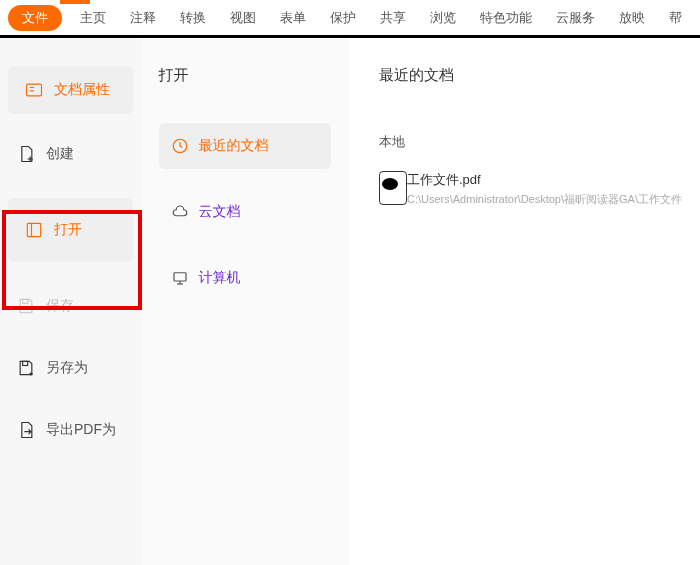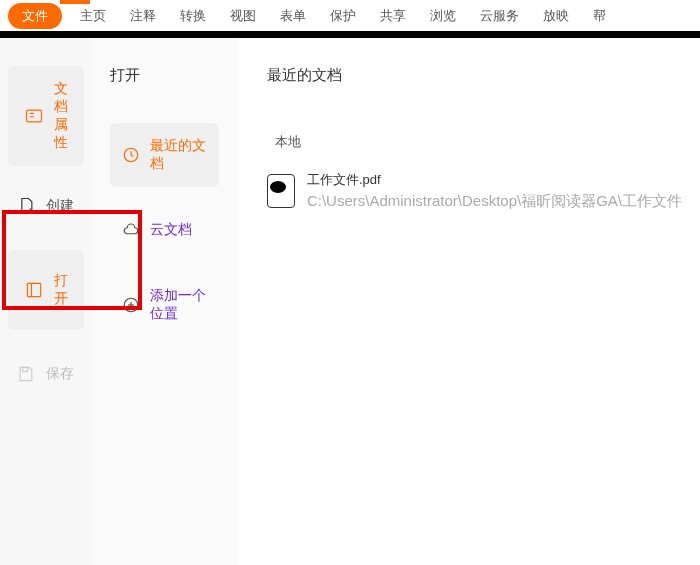--- a/index.html
+++ b/index.html
@@ -1,20 +1,20 @@
 <!DOCTYPE html>
 <html><head>
 <meta charset="utf-8">
 <style>
 * { margin: 0; padding: 0; box-sizing: border-box; font-family: "Microsoft YaHei", sans-serif; }
 body { width: 700px; height: 565px; background: #fff; overflow: hidden; position: relative; }
 
 .accent-bar { position: absolute; top: 0; left: 60px; width: 30px; height: 4px; background: #ff6a00; }
 
-.menubar { display: flex; align-items: center; height: 38px; padding: 0 8px; gap: 12px; border-bottom: 7px solid #000000; font-size: 13px; color: #555; }
+.menubar { display: flex; align-items: center; height: 38px; padding: 0 8px; gap: 12px; border-bottom: 3px solid #000000; font-size: 13px; color: #555; }
 .menubar .pill { background: #ff6a00; color: #fff; padding: 4px 14px; border-radius: 14px; font-size: 13px; }
 .menubar .mi { cursor: pointer; padding: 4px 6px; }
 
 .main { display: flex; height: calc(100% - 38px); }
 
 .col-a { width: 150px; background: #f7f7f7; padding-top: 28px; position: relative; }
 .col-a .item { display: flex; align-items: center; gap: 10px; padding: 14px 16px; font-size: 14px; color: #555; cursor: pointer; }
 .col-a .item.selected { background: #efefef; border-radius: 6px; margin: 0 8px; }
 .col-a .item.selected .lbl { color: #ff6a00; }
 .col-a .item.disabled { color: #bbb; cursor: default; }
@@ -27,42 +27,43 @@
 .col-b { width: 220px; background: #fafafa; padding: 28px 18px 0 18px; }
 .col-b .title { font-size: 15px; color: #333; margin-bottom: 38px; }
 .col-b .opt { display: flex; align-items: center; gap: 10px; padding: 14px 12px; font-size: 14px; color: #6d28d9; border-radius: 6px; cursor: pointer; margin-bottom: 20px; }
 .col-b .opt.selected { background: #efefef; color: #ff6a00; }
 .col-b .opt .oi { width: 18px; height: 18px; display: flex; align-items: center; justify-content: center; }
 .col-b .opt .oi svg { width: 18px; height: 18px; stroke: #555; fill: none; stroke-width: 1.6; }
 .col-b .opt.selected .oi svg { stroke: #ff6a00; }
 
 .col-c { flex: 1; padding: 28px 18px 0 30px; }
 .col-c .heading { font-size: 15px; color: #333; margin-bottom: 48px; }
-.col-c .section { font-size: 13px; color: #555; margin-bottom: 20px; margin-left: 8px; }
-.col-c .file { display: flex; gap: 12px; align-items: center; cursor: pointer; }
+.col-c .section { font-size: 13px; color: #555; margin-bottom: 20px; }
+.col-c .file { display: flex; align-items: flex-start; cursor: pointer; }
 .col-c .file .thumb { width: 28px; height: 34px; border: 1.5px solid #333; border-radius: 4px; position: relative; }
 .col-c .file .thumb::after { content: ""; position: absolute; left: 2px; top: 6px; width: 16px; height: 12px; background: #000; border-radius: 50%; }
 .col-c .file .meta .fname { font-size: 13px; color: #333; }
-.col-c .file .meta .fpath { font-size: 15px; color: #aaa; margin-top: 3px; white-space: nowrap; }
+.col-c .file .meta .fpath { font-size: 11px; color: #aaa; margin-top: 3px; white-space: nowrap; }
 </style>
 </head>
 <body>
 
 <div class="accent-bar"></div>
 
 <div class="menubar">
   <span class="pill">文件</span>
   <span class="mi">主页</span>
   <span class="mi">注释</span>
   <span class="mi">转换</span>
   <span class="mi">视图</span>
   <span class="mi">表单</span>
   <span class="mi">保护</span>
   <span class="mi">共享</span>
   <span class="mi">浏览</span>
+  <span class="mi">特色功能</span>
   <span class="mi">云服务</span>
   <span class="mi">放映</span>
   <span class="mi">帮</span>
 </div>
 
 <div class="main">
 
   <div class="col-a">
     <div class="item selected" style="margin-bottom:16px">
       <span class="ico">
@@ -99,21 +100,40 @@
     <div class="item disabled" style="margin-top:20px">
       <span class="ico">
           <svg viewBox="0 0 24 24">
             <path d="M5 4h11l3 3v13H5z"></path>
             <rect x="8" y="4" width="6" height="5"></rect>
           </svg>
         </span>
       <span class="lbl">保存</span>
     </div>
 
+    <div class="item" style="margin-top:14px">
+      <span class="ico">
+          <svg viewBox="0 0 24 24">
+            <path d="M5 4h11l3 3v13H5z"></path>
+            <rect x="8" y="4" width="6" height="5"></rect>
+            <path d="M16 19l4 0 M18 17l0 4"></path>
+          </svg>
+        </span>
+      <span class="lbl">另存为</span>
+    </div>
 
+    <div class="item" style="margin-top:14px">
+      <span class="ico">
+          <svg viewBox="0 0 24 24">
+            <path d="M7 3h8l4 4v14H7z"></path>
+            <path d="M10 14h8 M15 11l3 3-3 3"></path>
+          </svg>
+        </span>
+      <span class="lbl">导出PDF为</span>
+    </div>
 
 
     <div class="red-box"></div>
   </div>
 
   <div class="col-b">
     <div class="title">打开</div>
 
     <div class="opt selected">
       <span class="oi">
@@ -127,31 +147,31 @@
 
     <div class="opt">
       <span class="oi">
           <svg viewBox="0 0 24 24">
             <path d="M7 17a4 4 0 010-8 5 5 0 0110 0 3 3 0 010 8H7z"></path>
           </svg>
         </span>
       <span>云文档</span>
     </div>
 
-
     <div class="opt">
       <span class="oi">
           <svg viewBox="0 0 24 24">
-            <circle cx="12" cy="12" r="9"></circle>
-            <line x1="12" y1="8" x2="12" y2="16"></line>
-            <line x1="8" y1="12" x2="16" y2="12"></line>
+            <rect x="4" y="5" width="16" height="11" rx="1"></rect>
+            <line x1="8" y1="20" x2="16" y2="20"></line>
+            <line x1="12" y1="16" x2="12" y2="20"></line>
           </svg>
         </span>
-      <span>添加一个位置</span>
+      <span>计算机</span>
     </div>
+
   </div>
 
   <div class="col-c">
     <div class="heading">最近的文档</div>
     <div class="section">本地</div>
     <div class="file">
       <div class="thumb"></div>
       <div class="meta">
         <div class="fname">工作文件.pdf</div>
         <div class="fpath">C:\Users\Administrator\Desktop\福昕阅读器GA\工作文件</div>

